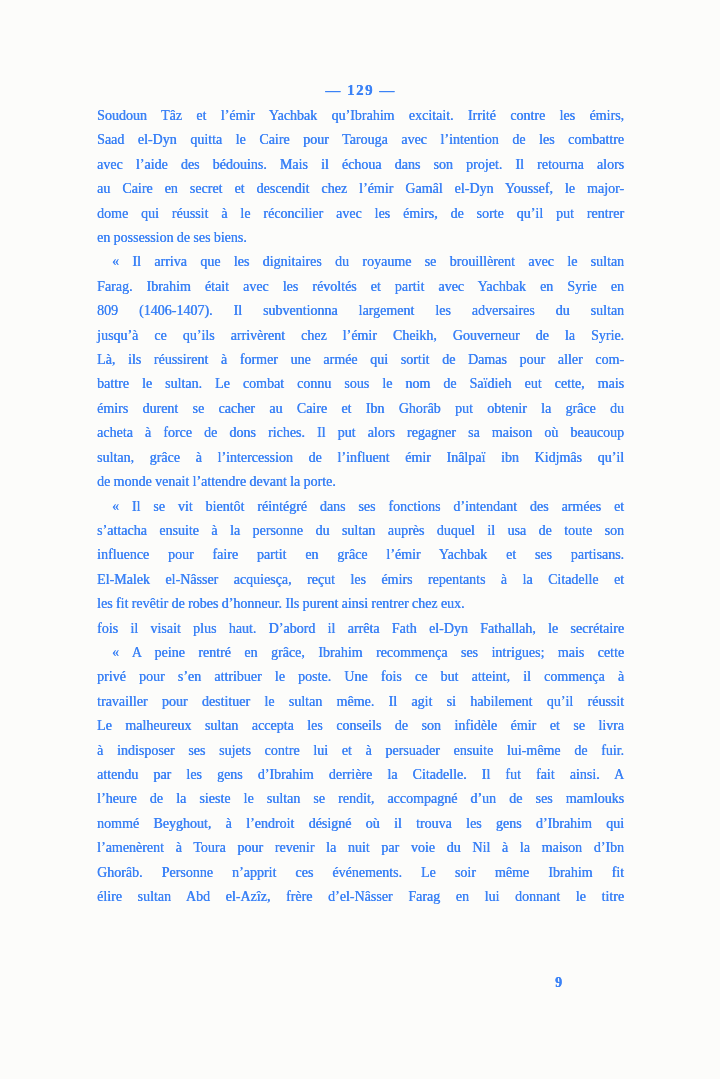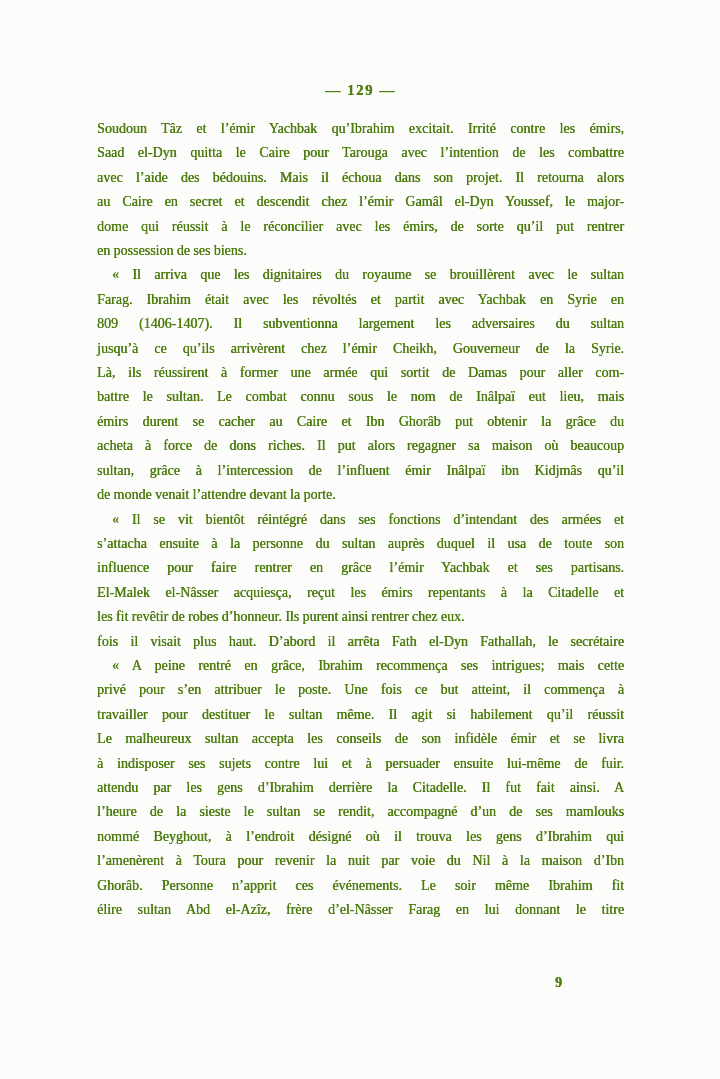--- a/index.html
+++ b/index.html
@@ -6,38 +6,38 @@
     margin: 0;
     padding: 0;
     background: #f4f3f0;
   }
   .page {
     position: relative;
     width: 720px;
     height: 1079px;
     margin: 0 auto;
     background: #fcfcfa;
-    color: #4d7c0f;
+    color: #3b82f6;
     font-family: "Liberation Serif", serif;
     text-shadow: 0.35px 0 0 currentColor; 
     overflow: hidden;
   }
   .page-header {
     position: absolute;
     top: 82px;
     left: 97px;
     width: 527px;
     text-align: center;
     font-weight: bold;
     font-size: 15px;
     letter-spacing: 1.5px;
   }
   .text-block {
     position: absolute;
-    top: 117px;
+    top: 104px;
     left: 97px;
     width: 527px;
     font-size: 14px;
     word-spacing: -0.2px;
   }
   .paragraph {
     margin: 0;
     padding: 0;
   }
   .line {
@@ -83,30 +83,30 @@
         <div class="line">au Caire en secret et descendit chez l’émir Gamâl el-Dyn Youssef, le major-</div>
         <div class="line">dome qui réussit à le réconcilier avec les émirs, de sorte qu’il put rentrer</div>
         <div class="line para-end">en possession de ses biens.</div>
       </div>
       <div class="paragraph">
         <div class="line indent">« Il arriva que les dignitaires du royaume se brouillèrent avec le sultan</div>
         <div class="line">Farag. Ibrahim était avec les révoltés et partit avec Yachbak en Syrie en</div>
         <div class="line">809 (1406-1407). Il subventionna largement les adversaires du sultan</div>
         <div class="line">jusqu’à ce qu’ils arrivèrent chez l’émir Cheikh, Gouverneur de la Syrie.</div>
         <div class="line">Là, ils réussirent à former une armée qui sortit de Damas pour aller com-</div>
-        <div class="line">battre le sultan. Le combat connu sous le nom de Inâlpaï eut lieu, mais</div>
+        <div class="line">battre le sultan. Le combat connu sous le nom de Saïdieh eut cette, mais</div>
         <div class="line">émirs durent se cacher au Caire et Ibn Ghorâb put obtenir la grâce du</div>
         <div class="line">acheta à force de dons riches. Il put alors regagner sa maison où beaucoup</div>
         <div class="line">sultan, grâce à l’intercession de l’influent émir Inâlpaï ibn Kidjmâs qu’il</div>
         <div class="line para-end">de monde venait l’attendre devant la porte.</div>
       </div>
       <div class="paragraph">
         <div class="line indent">« Il se vit bientôt réintégré dans ses fonctions d’intendant des armées et</div>
         <div class="line">s’attacha ensuite à la personne du sultan auprès duquel il usa de toute son</div>
-        <div class="line">influence pour faire rentrer en grâce l’émir Yachbak et ses partisans.</div>
+        <div class="line">influence pour faire partit en grâce l’émir Yachbak et ses partisans.</div>
         <div class="line">El-Malek el-Nâsser acquiesça, reçut les émirs repentants à la Citadelle et</div>
         <div class="line para-end">les fit revêtir de robes d’honneur. Ils purent ainsi rentrer chez eux.</div>
       </div>
       <div class="paragraph">
         <div class="line">fois il visait plus haut. D’abord il arrêta Fath el-Dyn Fathallah, le secrétaire</div>
         <div class="line indent">« A peine rentré en grâce, Ibrahim recommença ses intrigues; mais cette</div>
         <div class="line">privé pour s’en attribuer le poste. Une fois ce but atteint, il commença à</div>
         <div class="line">travailler pour destituer le sultan même. Il agit si habilement qu’il réussit</div>
         <div class="line">Le malheureux sultan accepta les conseils de son infidèle émir et se livra</div>
         <div class="line">à indisposer ses sujets contre lui et à persuader ensuite lui-même de fuir.</div>

